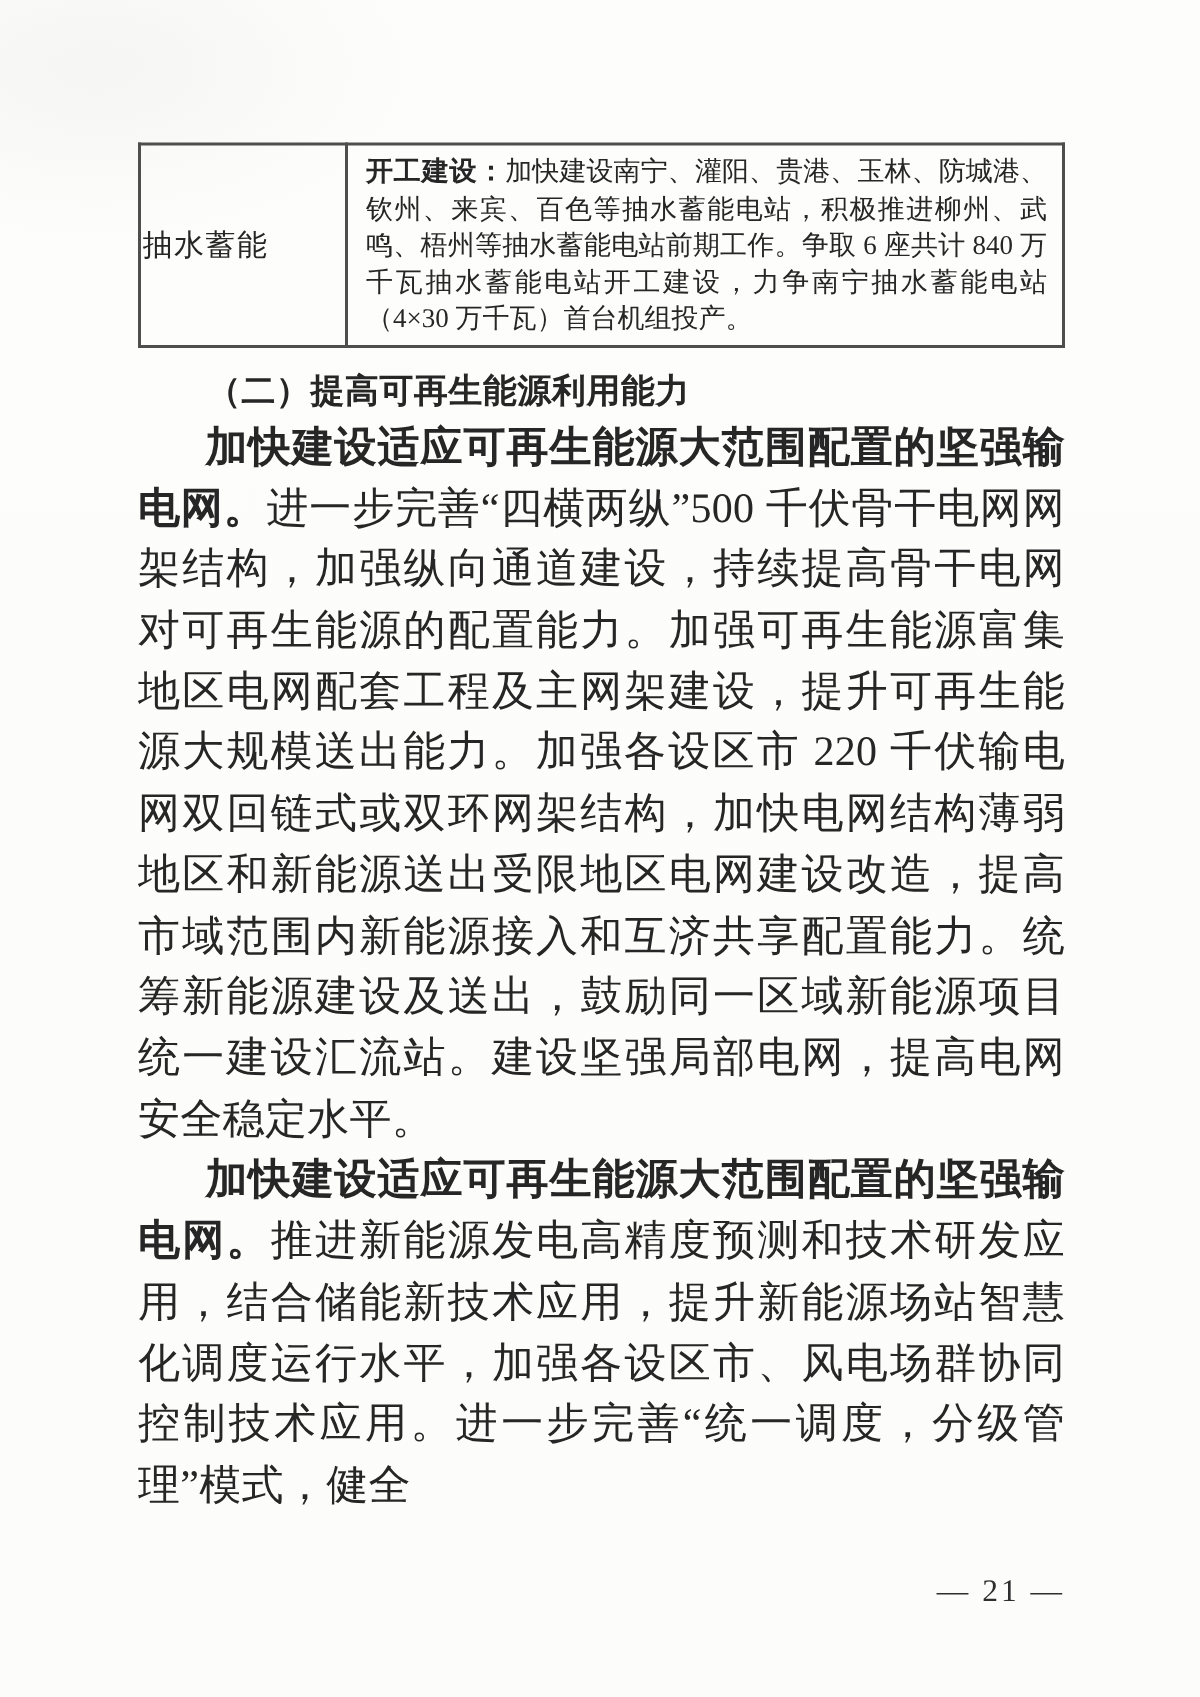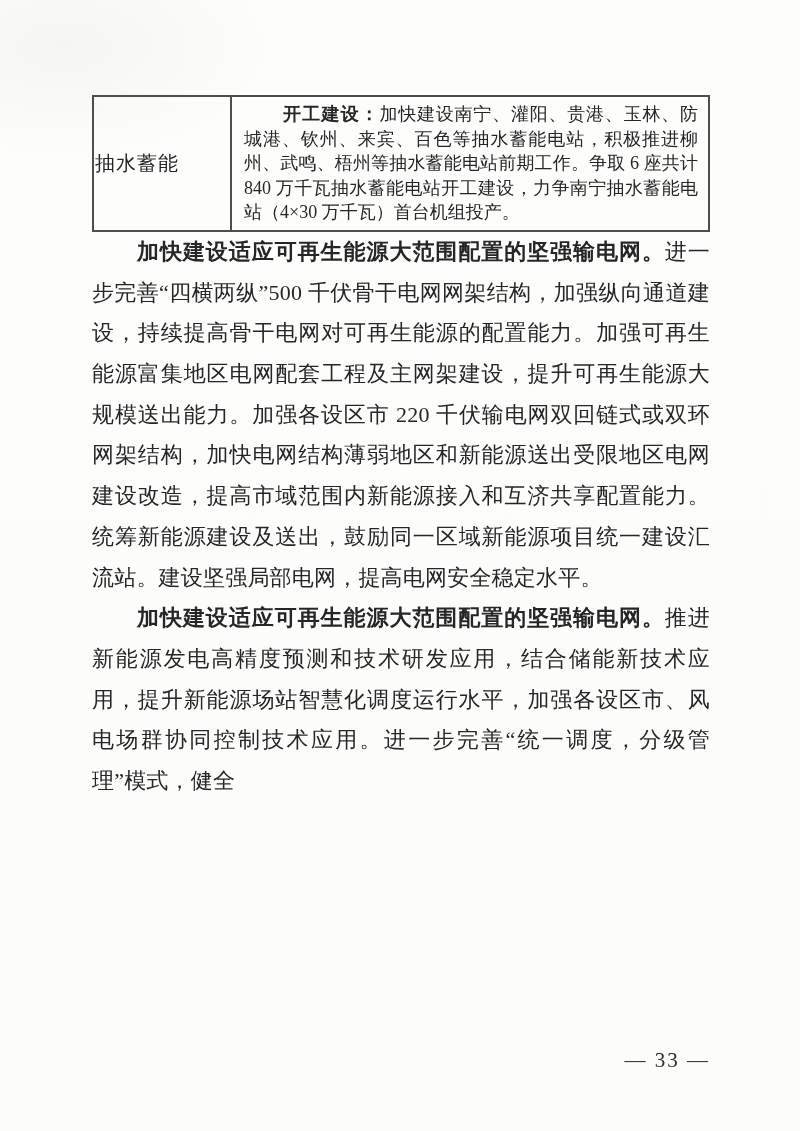--- a/index.html
+++ b/index.html
@@ -45,32 +45,31 @@
   }
   td.content-cell {
     padding: 5px 10px 5px 12px;
     font-size: 18px;
     line-height: 24.6px;
     text-align: justify;
     text-justify: inter-ideograph;
   }
   td.content-cell b {
     letter-spacing: 0.5px;
-    margin-left: 39px;
   }
   .section-heading {
     font-size: 22.5px;
     font-weight: bold;
     line-height: 37px;
     margin: 10px 0 0 0;
     padding-left: 46px;
     letter-spacing: 0.5px;
   }
   .body-paragraph {
-    font-size: 22px;
+    font-size: 28px;
     line-height: 40.7px;
     margin: 0;
     text-indent: 45px;
     text-align: justify;
     text-justify: inter-ideograph;
     letter-spacing: 0.2px;
   }
   .page-number {
     position: absolute;
     top: 1048px;
@@ -88,22 +87,23 @@
 
     <table class="info-table">
       <tbody>
           <tr>
         <td class="label-cell">抽水蓄能</td>
         <td class="content-cell"><b>开工建设：</b><span>加快建设南宁、灌阳、贵港、玉林、防城港、钦州、来宾、百色等抽水蓄能电站，积极推进柳州、武鸣、梧州等抽水蓄能电站前期工作。争取 6 座共计 840 万千瓦抽水蓄能电站开工建设，力争南宁抽水蓄能电站（4×30 万千瓦）首台机组投产。</span></td>
       </tr>
     </tbody>
       </table>
 
+    <h2 class="section-heading">（二）提高可再生能源利用能力</h2>
 
     <p class="body-paragraph"><b>加快建设适应可再生能源大范围配置的坚强输电网。</b><span>进一步完善“四横两纵”500 千伏骨干电网网架结构，加强纵向通道建设，持续提高骨干电网对可再生能源的配置能力。加强可再生能源富集地区电网配套工程及主网架建设，提升可再生能源大规模送出能力。加强各设区市 220 千伏输电网双回链式或双环网架结构，加快电网结构薄弱地区和新能源送出受限地区电网建设改造，提高市域范围内新能源接入和互济共享配置能力。统筹新能源建设及送出，鼓励同一区域新能源项目统一建设汇流站。建设坚强局部电网，提高电网安全稳定水平。</span></p>
 
 
     <p class="body-paragraph"><b>加快建设适应可再生能源大范围配置的坚强输电网。</b><span>推进新能源发电高精度预测和技术研发应用，结合储能新技术应用，提升新能源场站智慧化调度运行水平，加强各设区市、风电场群协同控制技术应用。进一步完善“统一调度，分级管理”模式，健全</span></p>
 
   </div>
 
-  <div class="page-number">— 33 —</div>
+  <div class="page-number">— 21 —</div>
 </div>
 
 </body></html>

